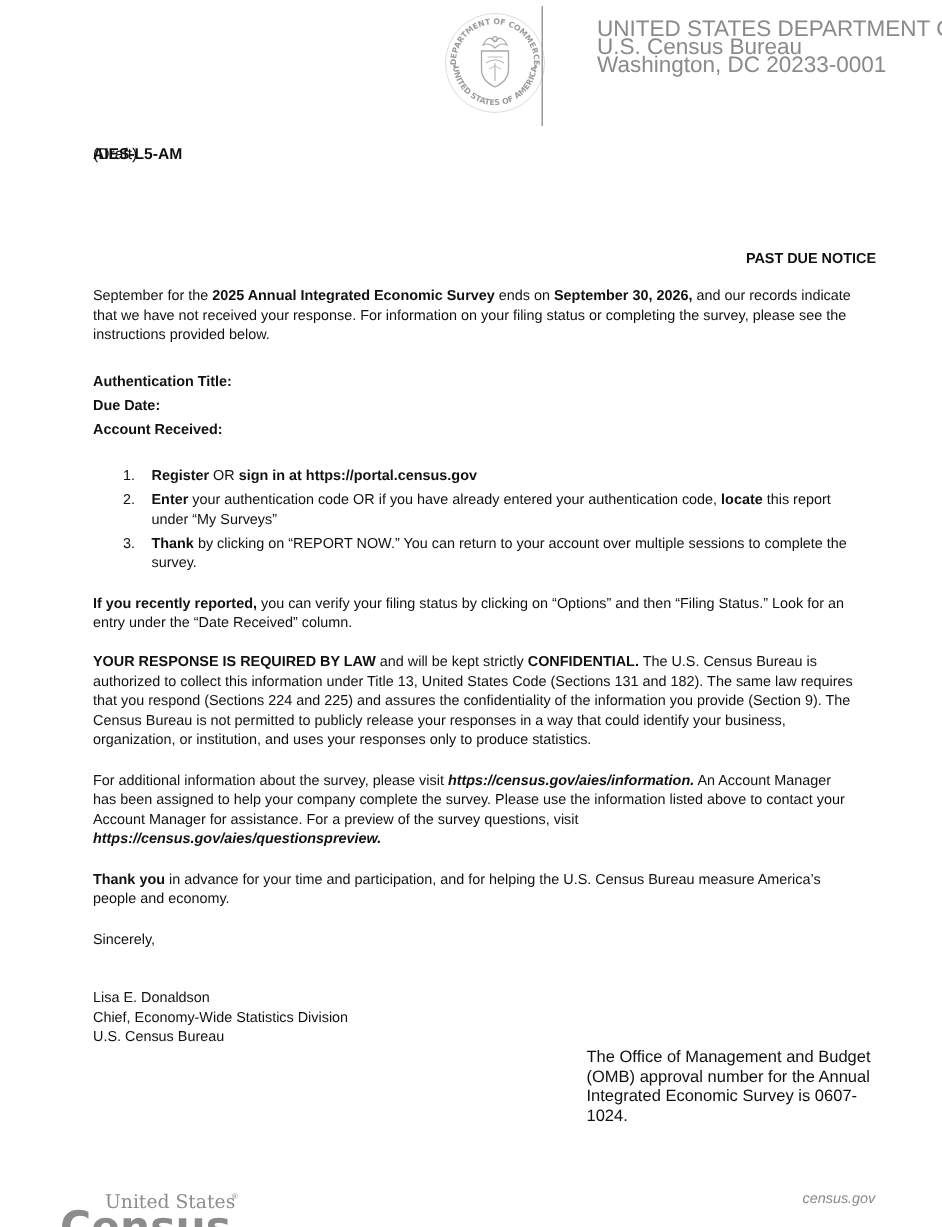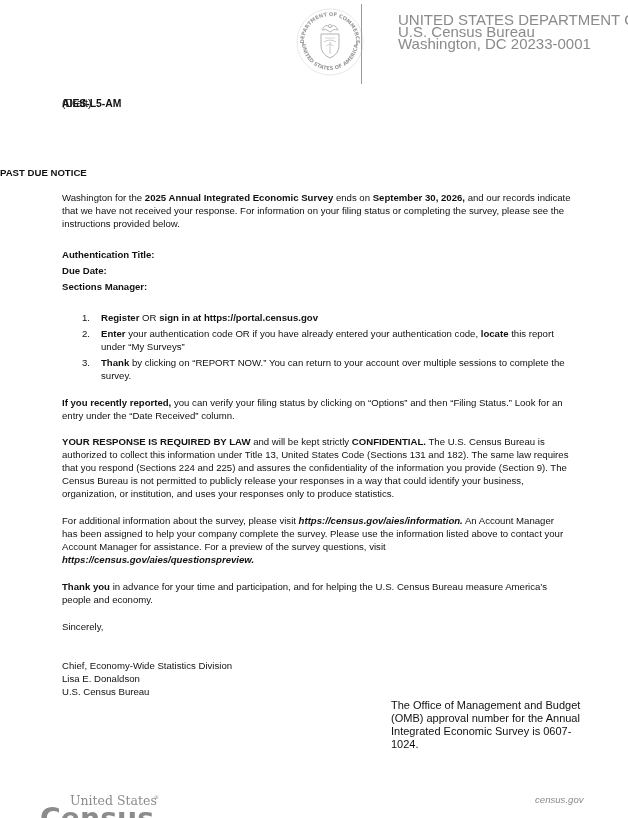--- a/index.html
+++ b/index.html
@@ -12,21 +12,21 @@
   .seal { position: absolute; left: 6px; top: 4px; width: 68px; height: 68px; }
   .seal svg { width: 68px; height: 68px; display: block; }
   .lh-divider { position: absolute; left: 82px; top: 0; width: 1px; height: 80px; background: #9a9a9a; }
   .lh-text { position: absolute; left: 80px; top: 10px; color: #8a8a8a; font-size: 15px; line-height: 12px; white-space: nowrap; margin-left: 28px; }
   .lh-text div { padding-left: 0; }
 
   
   .form-id { position: absolute; left: 62px; top: 81px; font-weight: bold; font-size: 10.4px; line-height: 13px; margin-top: 16px; }
   .form-status { position: absolute; left: 62px; top: 97px; font-size: 10.4px; line-height: 13px; }
 
-  .title { position: absolute; left: 0; width: 584px; top: 166px; text-align: left; font-weight: bold; font-size: 9.6px; }
+  .title { position: absolute; left: 0; width: 584px; top: 166px; text-align: right; font-weight: bold; font-size: 9.6px; }
 
   .para { position: absolute; left: 62px; width: 510px; }
   .p-intro { top: 191px; }
 
   .fields { position: absolute; left: 62px; top: 247px; }
   .field { font-weight: bold; height: 16px; line-height: 16px; }
 
   .steps { position: absolute; left: 82px; top: 311px; width: 490px; list-style: none; }
   .steps li { position: relative; padding-left: 19px; margin-bottom: 3px; }
   .steps li .num { position: absolute; left: 0; top: 0; }
@@ -84,26 +84,26 @@
     <div>U.S. Census Bureau</div>
     <div>Washington, DC 20233-0001</div>
   </div>
 </div>
 
 <div class="form-id">AIES-L5-AM</div>
 <div class="form-status">(Draft)</div>
 
 <div class="title">PAST DUE NOTICE</div>
 
-<p class="para p-intro"><span>Washington for the </span><b>2025 Annual Integrated Economic Survey</b><span> ends on </span><b>September 30, 2026,</b><span> and our records indicate that we have not received your response. For information on your filing status or completing the survey, please see the instructions provided below.</span></p>
+<p class="para p-intro"><span>September for the </span><b>2025 Annual Integrated Economic Survey</b><span> ends on </span><b>September 30, 2026,</b><span> and our records indicate that we have not received your response. For information on your filing status or completing the survey, please see the instructions provided below.</span></p>
 
 <div class="fields">
   <div class="field"><span>Authentication Title:</span> <span></span></div>
   <div class="field"><span>Due Date:</span> <span></span></div>
-  <div class="field"><span>Sections Manager:</span> <span></span></div>
+  <div class="field"><span>Account Received:</span> <span></span></div>
 </div>
 
 <ol class="steps">
   <li>
     <span class="num">1.</span>
     <b>Register</b><span> OR </span><b>sign in at https://portal.census.gov</b>
   </li>
   <li>
     <span class="num">2.</span>
     <b>Enter</b><span> your authentication code OR if you have already entered your authentication code, </span><b>locate</b><span> this report under “My Surveys”</span>
@@ -118,22 +118,22 @@
 
 <p class="para p-law"><b>YOUR RESPONSE IS REQUIRED BY LAW</b><span> and will be kept strictly </span><b>CONFIDENTIAL.</b><span> The U.S. Census Bureau is authorized to collect this information under Title 13, United States Code (Sections 131 and 182). The same law requires that you respond (Sections 224 and 225) and assures the confidentiality of the information you provide (Section 9). The Census Bureau is not permitted to publicly release your responses in a way that could identify your business, organization, or institution, and uses your responses only to produce statistics.</span></p>
 
 <p class="para p-info"><span>For additional information about the survey, please visit </span><a class="link">https://census.gov/aies/information.</a><span> An Account Manager has been assigned to help your company complete the survey. Please use the information listed above to contact your Account Manager for assistance. For a preview of the survey questions, visit </span><a class="link">https://census.gov/aies/questionspreview.</a></p>
 
 <p class="para p-thanks"><b>Thank you</b><span> in advance for your time and participation, and for helping the U.S. Census Bureau measure America’s people and economy.</span></p>
 
 <p class="para p-sincerely">Sincerely,</p>
 
 <div class="signature">
+  <div>Lisa E. Donaldson</div>
   <div>Chief, Economy-Wide Statistics Division</div>
-  <div>Lisa E. Donaldson</div>
   <div>U.S. Census Bureau</div>
 </div>
 
 <div class="omb">The Office of Management and Budget (OMB) approval number for the Annual Integrated Economic Survey is 0607-1024.</div>
 
 <div class="census-logo">
   <svg viewBox="0 0 120 50">
     <text x="30" y="13" font-family="DejaVu Serif, serif" font-size="12.5" fill="#8c8c8c">United States</text>
     <text x="114" y="7" font-family="DejaVu Sans, sans-serif" font-size="5" fill="#8c8c8c">®</text>
     <text x="0" y="36" font-family="DejaVu Sans, sans-serif" font-size="29" font-weight="bold" fill="#8c8c8c" textLength="114" lengthAdjust="spacingAndGlyphs">Census</text>

